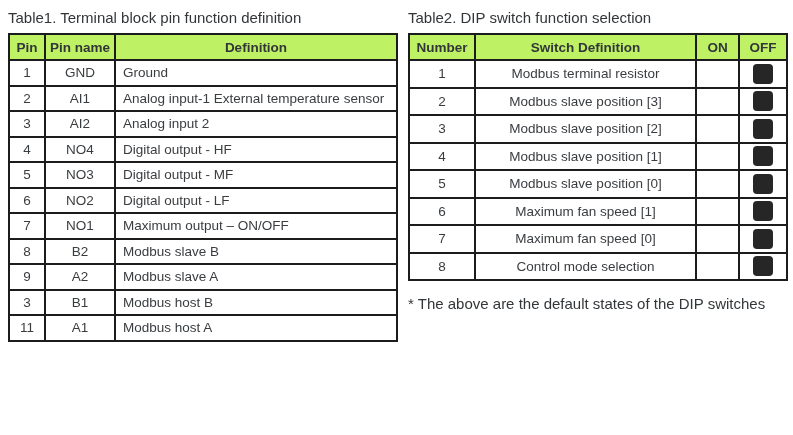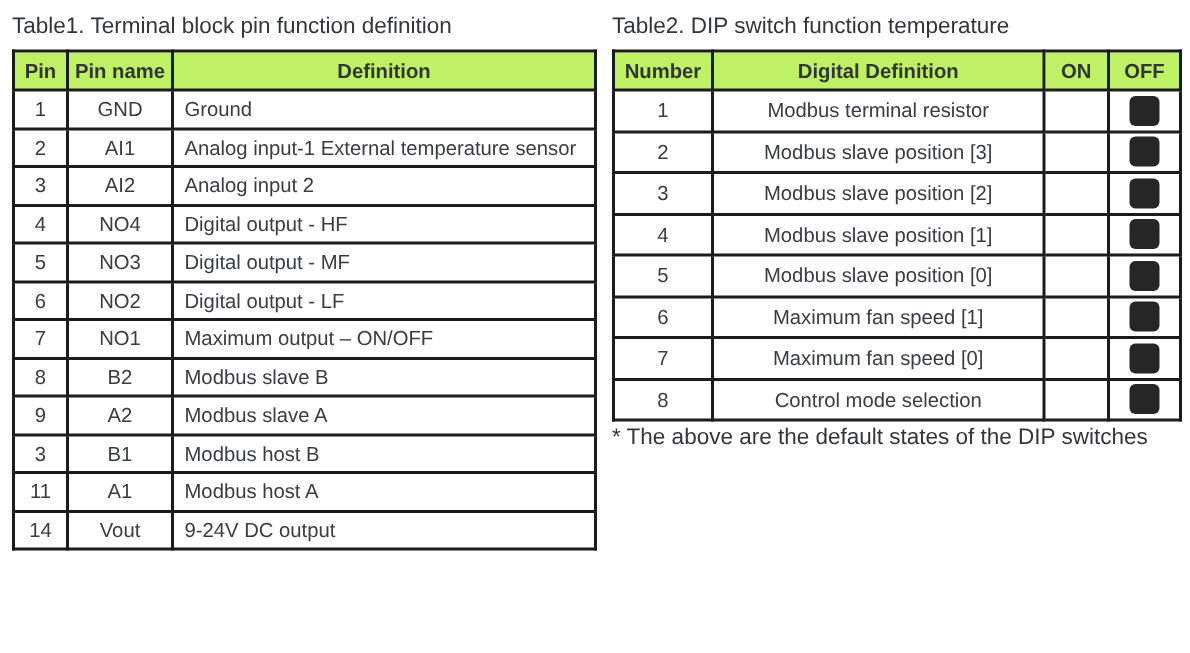--- a/index.html
+++ b/index.html
@@ -77,21 +77,21 @@
     width: 20px;
     height: 20px;
     background: #262626;
     border-radius: 4px;
     margin: 0 auto;
   }
 
   .footnote {
     font-size: 15px;
     color: #333639;
-    margin-top: 2px;
+    margin-top: 14px;
     white-space: nowrap;
   }
 </style>
 </head>
 <body>
 
 <div class="page">
 
   <div class="block" id="block-table1">
     <p class="table-title">Table1. Terminal block pin function definition</p>
@@ -157,42 +157,37 @@
           <tr>
             <td class="t1c0">3</td>
             <td class="t1c1">B1</td>
             <td class="t1c2">Modbus host B</td>
           </tr>
           <tr>
             <td class="t1c0">11</td>
             <td class="t1c1">A1</td>
             <td class="t1c2">Modbus host A</td>
           </tr>
-          <tr>
-            <td class="t1c0">14</td>
-            <td class="t1c1">Vout</td>
-            <td class="t1c2">9-24V DC output</td>
-          </tr>
         </tbody>
     </table>
   </div>
 
   <div class="block" id="block-table2">
-    <p class="table-title">Table2. DIP switch function temperature</p>
+    <p class="table-title">Table2. DIP switch function selection</p>
     <table id="table2">
       <colgroup>
         <col class="t2-col-num">
         <col class="t2-col-def">
         <col class="t2-col-on">
         <col class="t2-col-off">
       </colgroup>
       <thead>
         <tr>
           <th>Number</th>
-          <th>Digital Definition</th>
+          <th>Switch Definition</th>
           <th>ON</th>
           <th>OFF</th>
         </tr>
       </thead>
       <tbody>
           <tr>
             <td>1</td>
             <td>Modbus terminal resistor</td>
             <td></td>
             <td>

